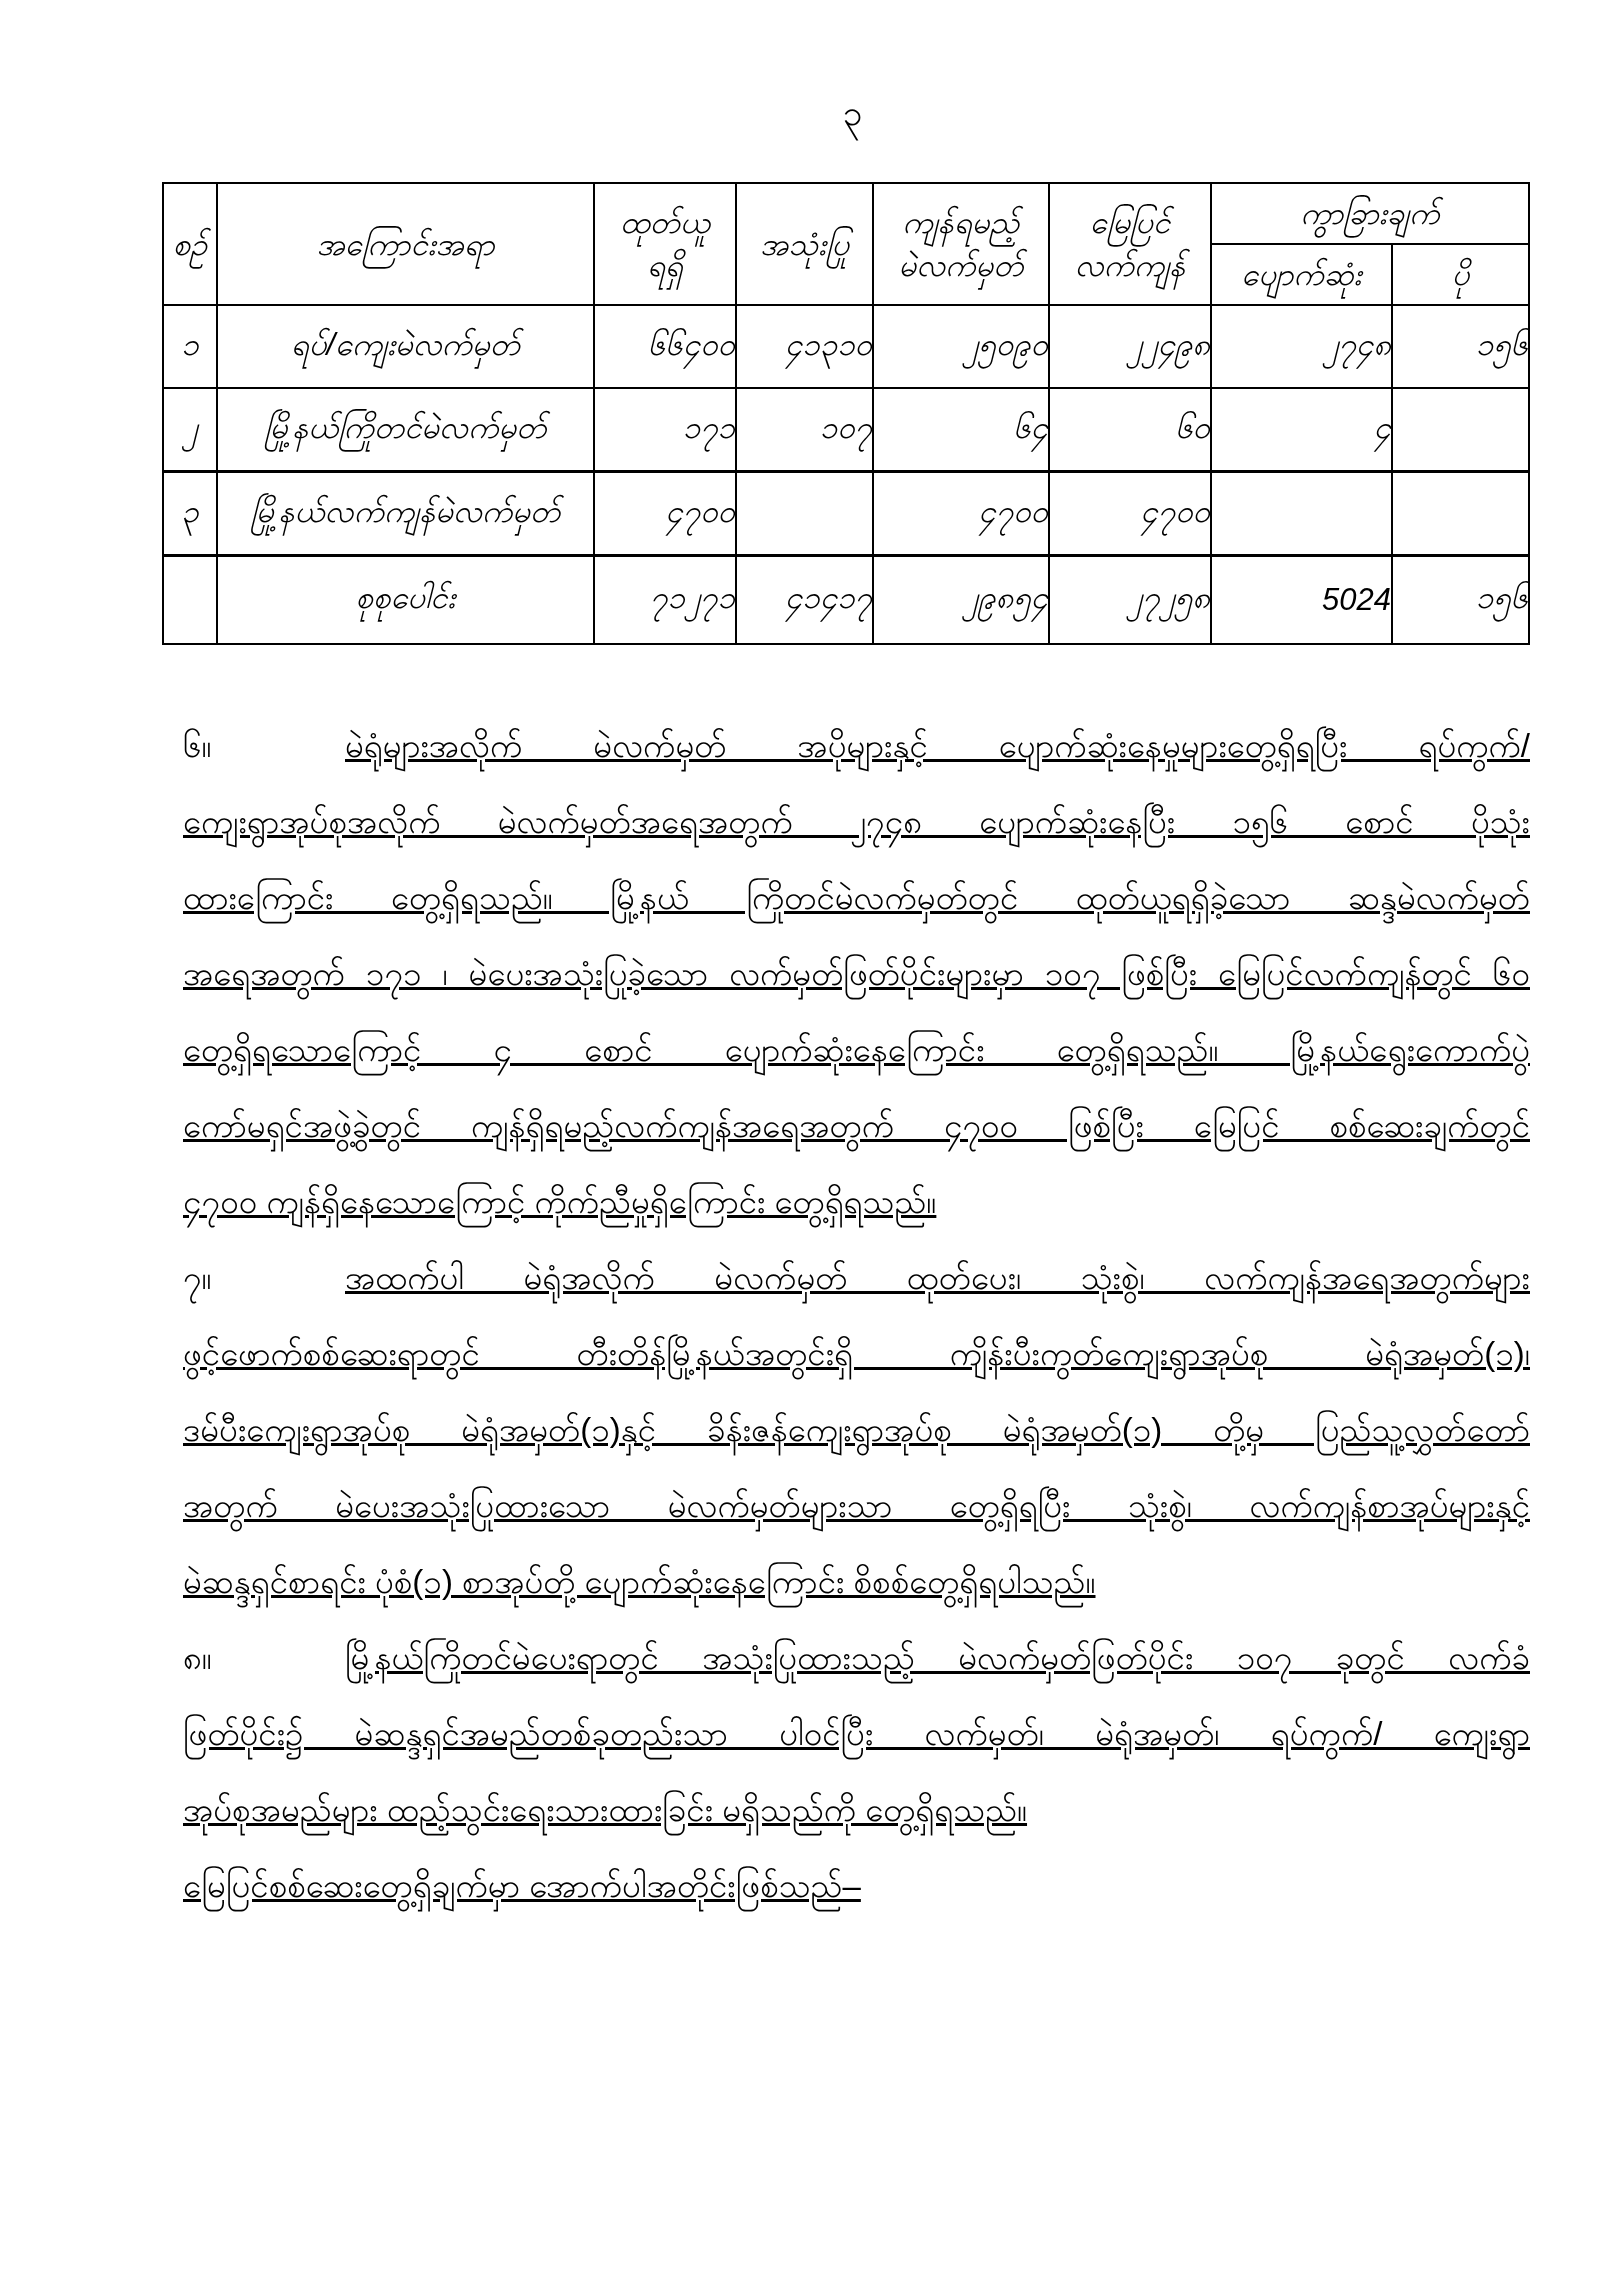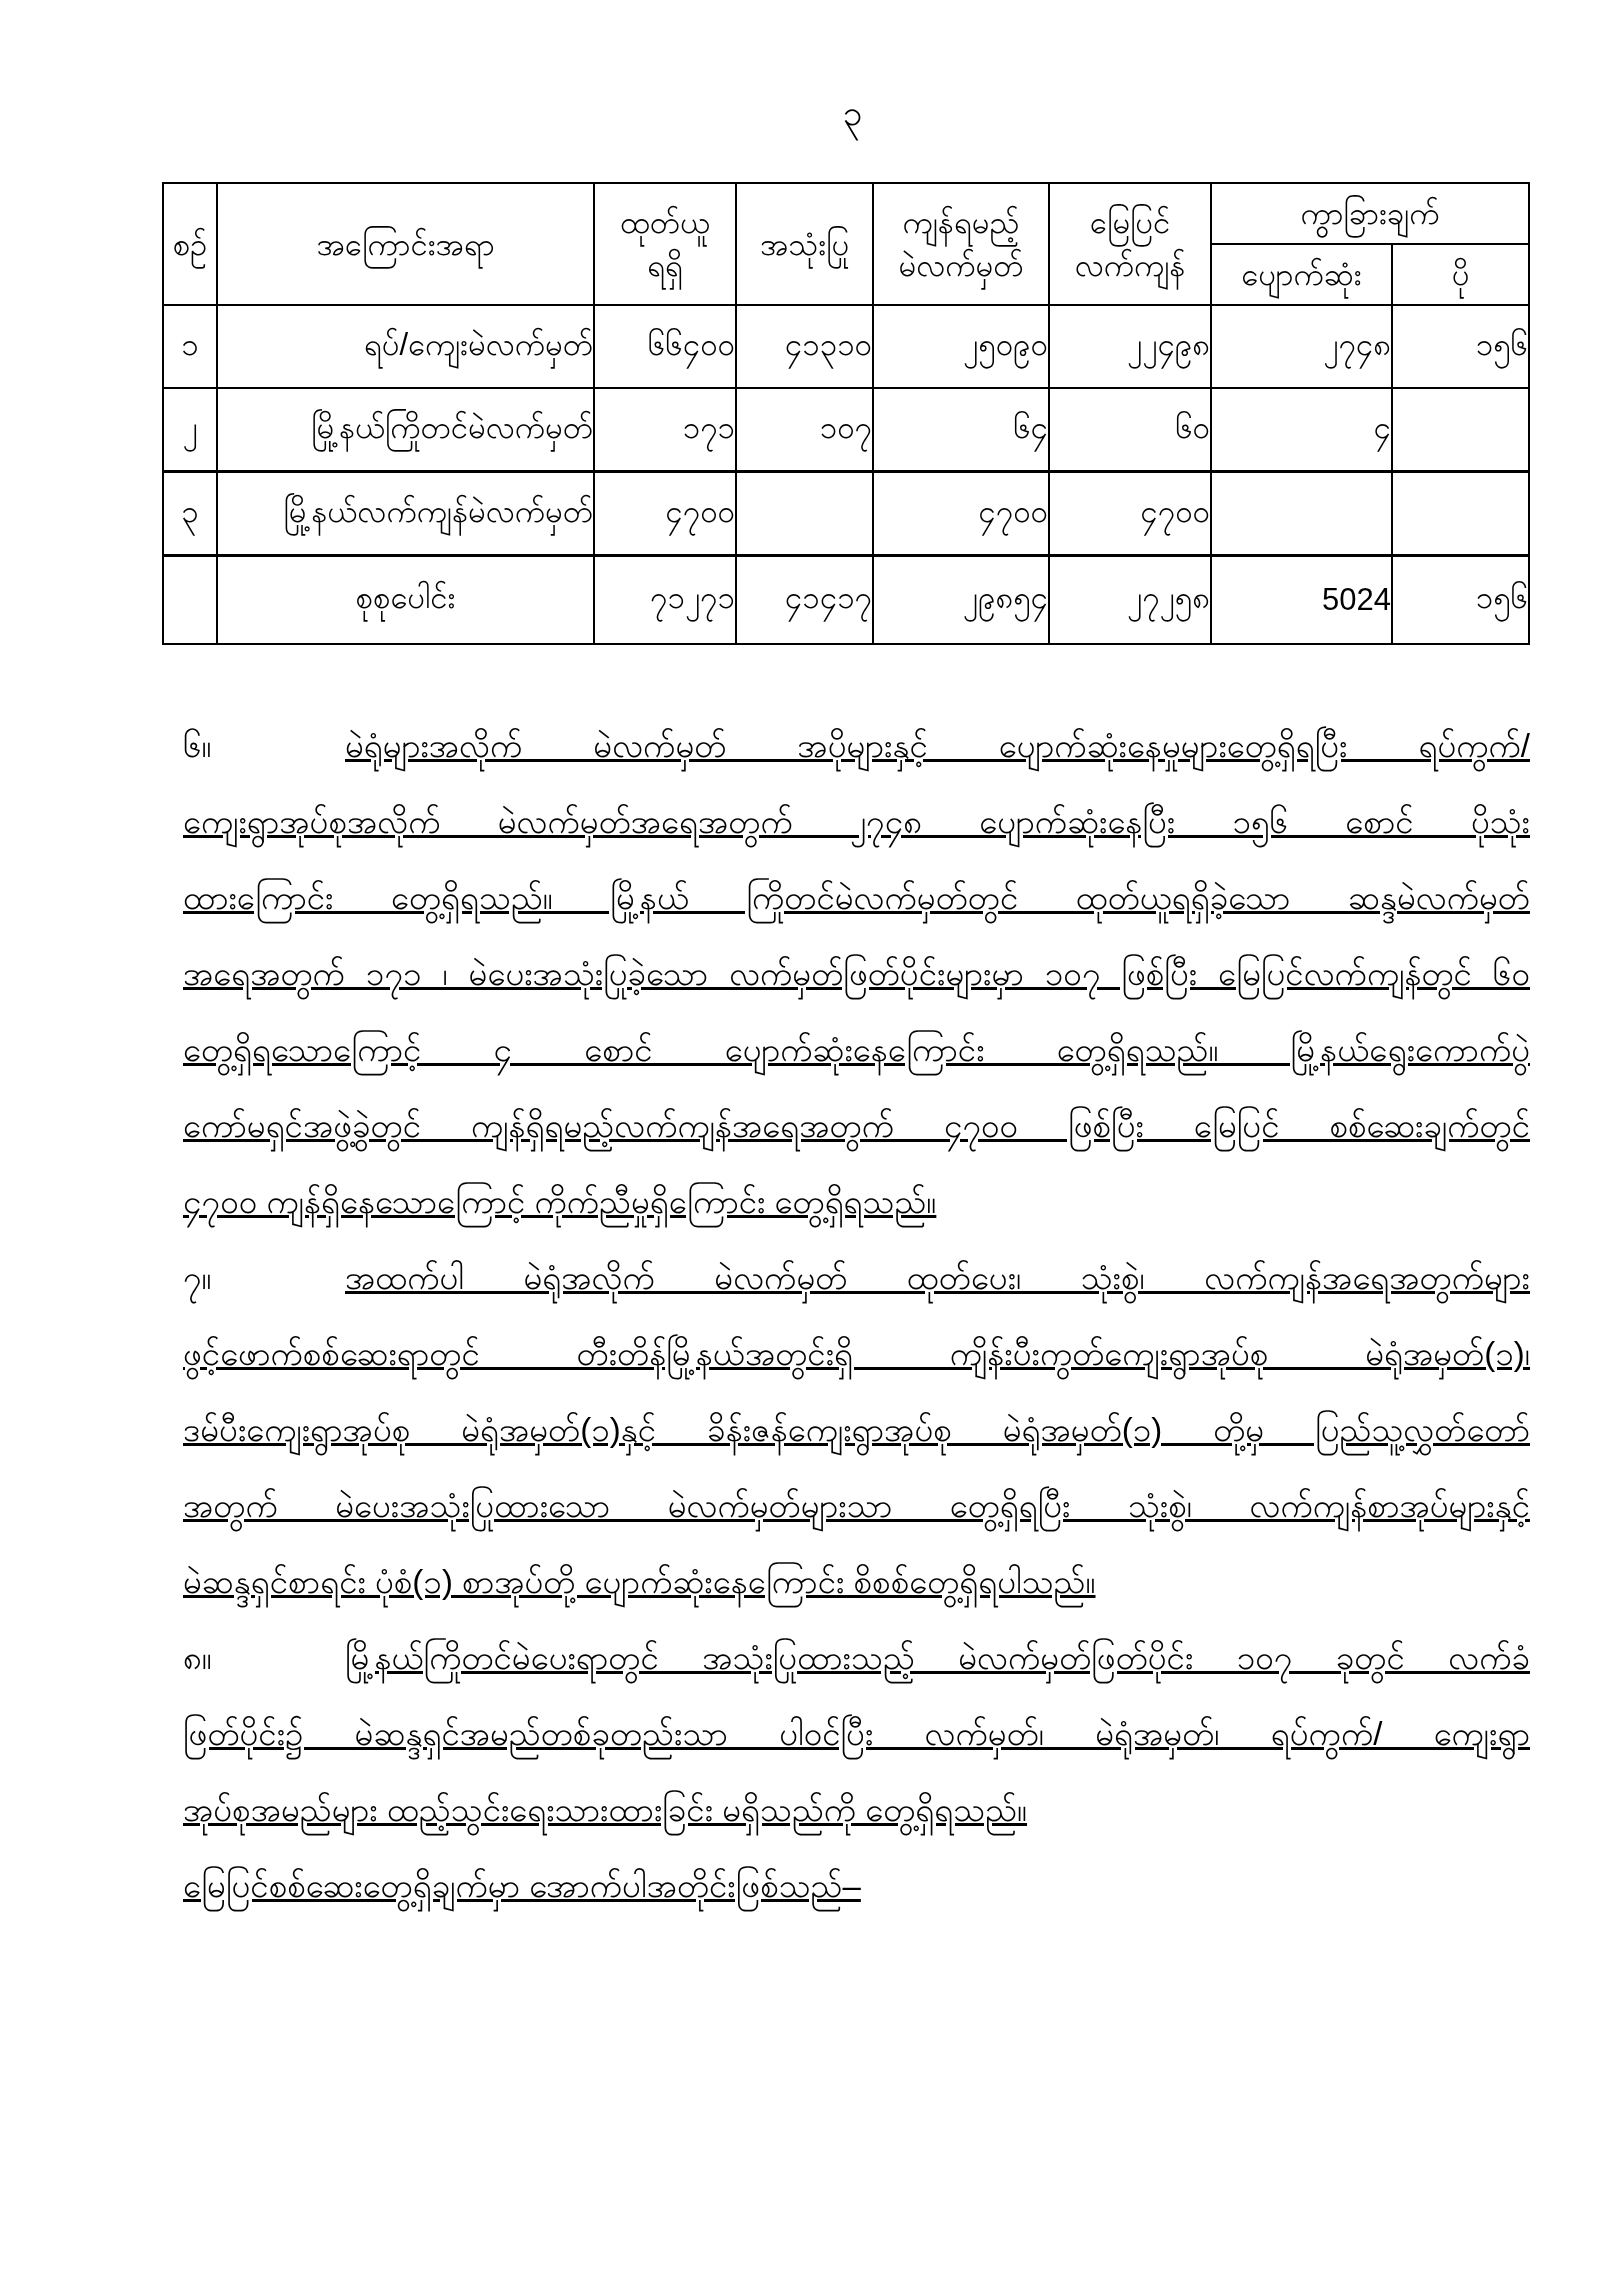--- a/index.html
+++ b/index.html
@@ -42,35 +42,36 @@
   table.ballot-table th,
   table.ballot-table td {
     border: 2px solid #000;
     font-weight: normal;
     vertical-align: middle;
     padding: 0;
     overflow: hidden;
   }
   table.ballot-table {
     border: 2.9px solid #000;
+    font-style: italic;
   }
   th.hdr {
     text-align: center;
     white-space: pre-line;
     line-height: 43px;
   }
   thead tr.hrow-a th { height: 59px; }
   thead tr.hrow-b th { height: 59px; }
   th[rowspan] { height: 122px; }
   tbody td { height: 81px; }
   tr.total-row td { height: 86px; }
   tr.thick-top td { border-top-width: 3.9px; }
 
   td.c-no   { text-align: center; }
-  td.c-subj { text-align: right; padding-left: 21.6px; border-radius: 8px; }
+  td.c-subj { text-align: center; padding-left: 21.6px; border-radius: 8px; }
   td.c-num  { text-align: right; padding-right: 13.7px; margin-top: 24px; }
   td.c-total-label { text-align: center; }
 
   
   .doc-text {
     position: absolute;
     top: 708px;
     left: 183px;
     width: 1347px;
     font-size: 33px;

